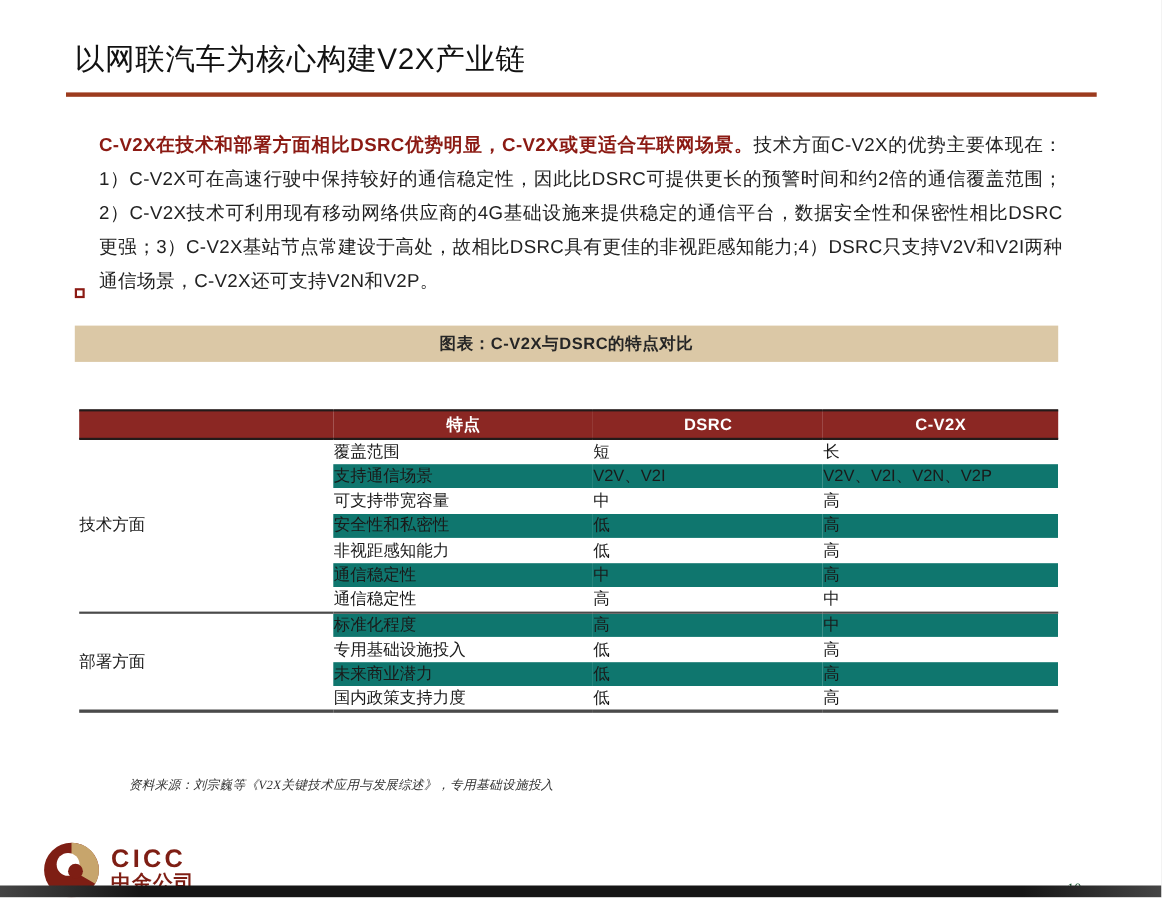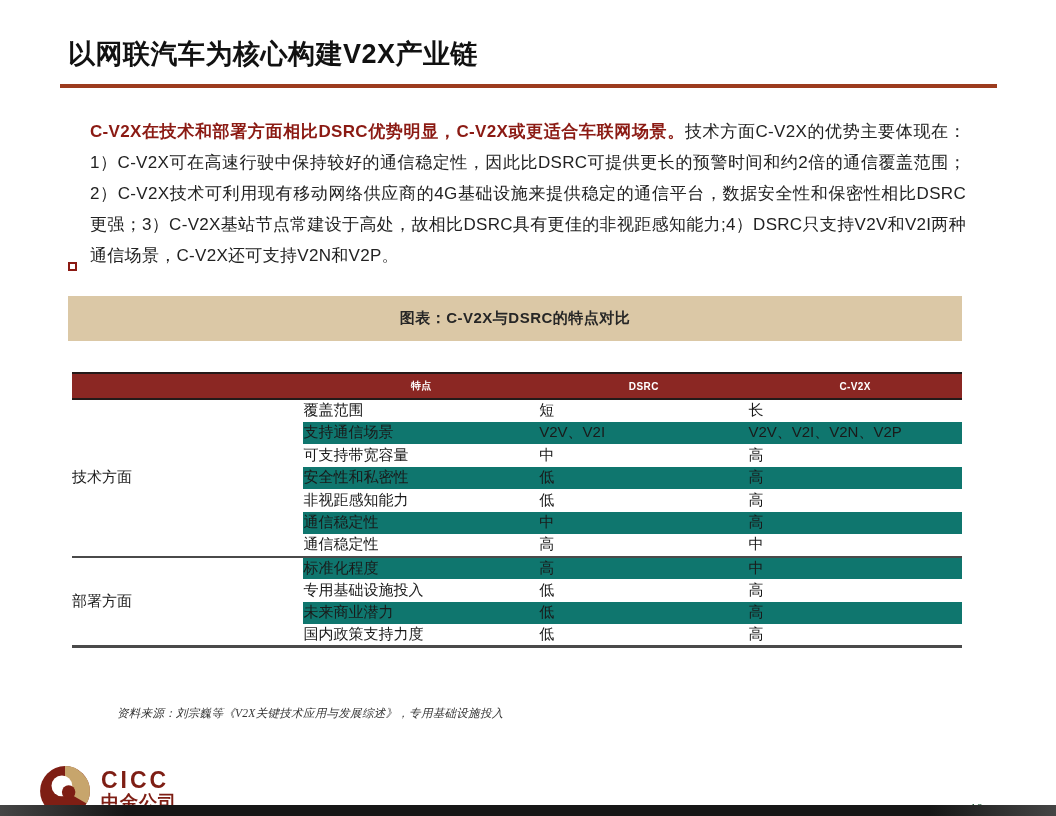--- a/index.html
+++ b/index.html
@@ -10,21 +10,21 @@
     background: #ffffff;
     font-family: "Liberation Sans", sans-serif;
     color: #1a1a1a;
     overflow: hidden;
     margin: 0 auto;
   }
 
   
   .title {
     position: absolute; left: 68px; top: 36px;
-    font-size: 27px; font-weight: bold; letter-spacing: 0.5px;
+    font-size: 27px; font-weight: normal; letter-spacing: 0.5px;
     color: #111;
   }
   .title-rule {
     position: absolute; left: 60px; top: 84px;
     width: 937px; height: 4px; background: #9C3B1E;
   }
 
   
   .bullet { position: absolute; left: 66px; top: 116px; width: 900px; display: flex; align-items: flex-end; }
   .bullet-marker {
@@ -32,39 +32,39 @@
     margin: 9px 13px 0 2px; flex: none; background: #fff;
   }
   .bullet-text {
     font-size: 17px; line-height: 31px; text-align: justify;
     color: #222; letter-spacing: 0.3px;
   }
   .bullet-text .lead { color: #8B1A13; font-weight: bold; }
 
   
   .caption-bar {
-    position: absolute; left: 68px; top: 296px; width: 894px; height: 45px;
+    position: absolute; left: 68px; top: 296px; width: 894px; height: 33px;
     background: #DBC8A6;
     display: flex; align-items: center; justify-content: center;
     font-size: 15px; font-weight: bold; color: #262626; letter-spacing: 0.5px;
   }
 
   
   .cmp-table {
     position: absolute; left: 72px; top: 372px; width: 890px;
     border-collapse: collapse; table-layout: fixed;
     border-bottom: 3px solid #4a4a4a;
   }
   .cmp-table col.c0 { width: 26%; }
   .cmp-table col.c1 { width: 26.5%; }
   .cmp-table col.c2 { width: 23.5%; }
   .cmp-table col.c3 { width: 24%; }
   .cmp-table th {
     background: #8B2723; color: #ffffff;
-    font-size: 10px; font-weight: bold; height: 26px; padding: 0;
+    font-size: 15px; font-weight: bold; height: 26px; padding: 0;
     border-top: 2px solid #241a19; border-bottom: 2px solid #241a19;
     text-align: center; letter-spacing: 0.4px;
   }
   .cmp-table td {
     font-size: 15px; height: 22.5px; padding: 0;
     color: #1a1a1a; white-space: nowrap; overflow: hidden;
   }
   .cmp-table td.s { background: #0f766e; }
   .cmp-table tr.gstart td { border-top: 2px solid #4a4a4a; }
   .cmp-table td.cat { background: #ffffff; }

